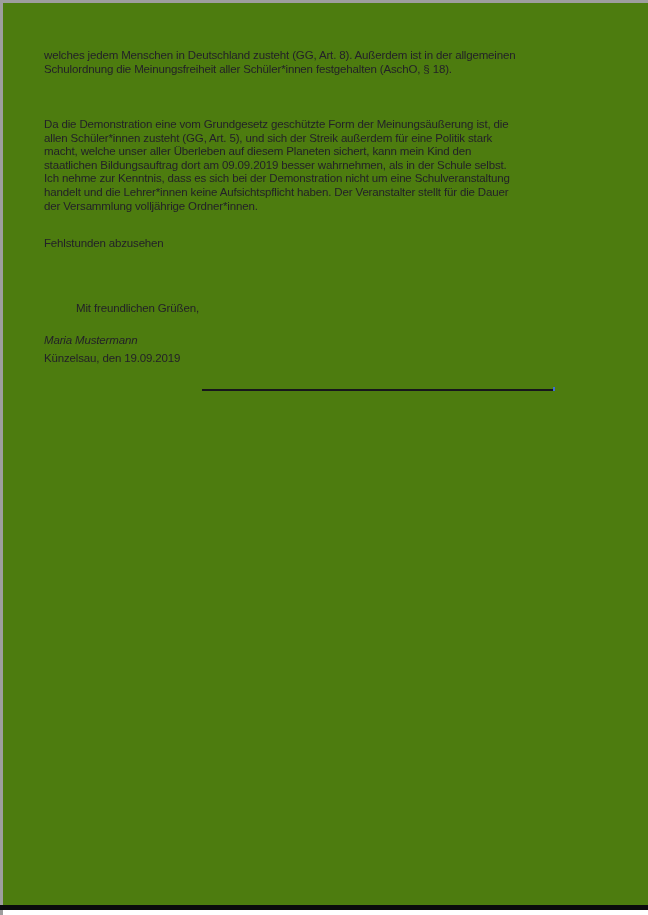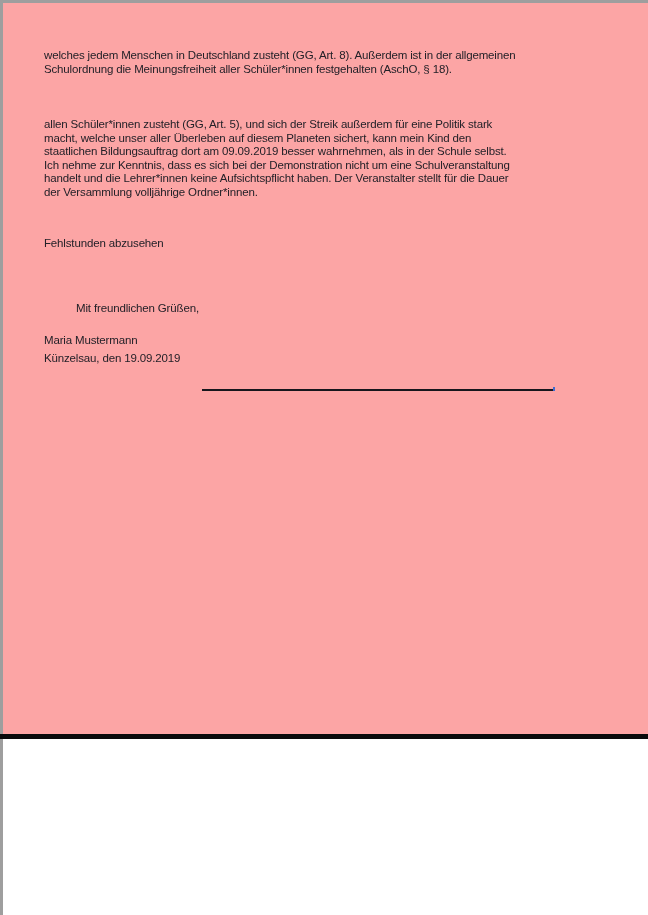--- a/index.html
+++ b/index.html
@@ -10,22 +10,22 @@
   body {
     width: 648px;
     height: 915px;
     overflow: hidden;
     position: relative;
     font-family: "Liberation Sans", "DejaVu Sans", sans-serif;
   }
   .page {
     position: absolute;
     left: 0; top: 0;
-    width: 648px; height: 739px;
-    background: #fca5a5;
+    width: 648px; height: 910px;
+    background: #4d7c0f;
   }
   .edge-top {
     position: absolute;
     left: 0; top: 0;
     width: 648px; height: 3px;
     background: #9e9e9e;
   }
   .edge-left {
     position: absolute;
     left: 0; top: 0;
@@ -46,21 +46,21 @@
     line-height: 13.6px;
     letter-spacing: -0.15px;
   }
   .textblock .line {
     white-space: nowrap;
   }
   .p-legal     { top: 49px; }
   .p-justify   { top: 118px; }
   .p-request   { top: 237px; }
   .p-closing   { top: 302px; margin-left: 32px; }
-  .p-name      { top: 334px; }
+  .p-name      { top: 334px; font-style: italic; }
   .p-datesign  { top: 352px; }
   .p-siglabel  { top: 405px; }
   .sign-underline {
     position: absolute;
     left: 202px; top: 389px;
     width: 351px; height: 2px;
     background: #17161c;
   }
   .caret {
     position: absolute;
@@ -76,20 +76,21 @@
 
   <div class="edge-top"></div>
   <div class="edge-left"></div>
 
   <div class="textblock p-legal">
     <div class="line">welches jedem Menschen in Deutschland zusteht (GG, Art. 8). Außerdem ist in der allgemeinen</div>
     <div class="line">Schulordnung die Meinungsfreiheit aller Schüler*innen festgehalten (AschO, § 18).</div>
   </div>
 
   <div class="textblock p-justify">
+    <div class="line">Da die Demonstration eine vom Grundgesetz geschützte Form der Meinungsäußerung ist, die</div>
     <div class="line">allen Schüler*innen zusteht (GG, Art. 5), und sich der Streik außerdem für eine Politik stark</div>
     <div class="line">macht, welche unser aller Überleben auf diesem Planeten sichert, kann mein Kind den</div>
     <div class="line">staatlichen Bildungsauftrag dort am 09.09.2019 besser wahrnehmen, als in der Schule selbst.</div>
     <div class="line">Ich nehme zur Kenntnis, dass es sich bei der Demonstration nicht um eine Schulveranstaltung</div>
     <div class="line">handelt und die Lehrer*innen keine Aufsichtspflicht haben. Der Veranstalter stellt für die Dauer</div>
     <div class="line">der Versammlung volljährige Ordner*innen.</div>
   </div>
 
   <div class="textblock p-request">
     <div class="line">Fehlstunden abzusehen</div>

